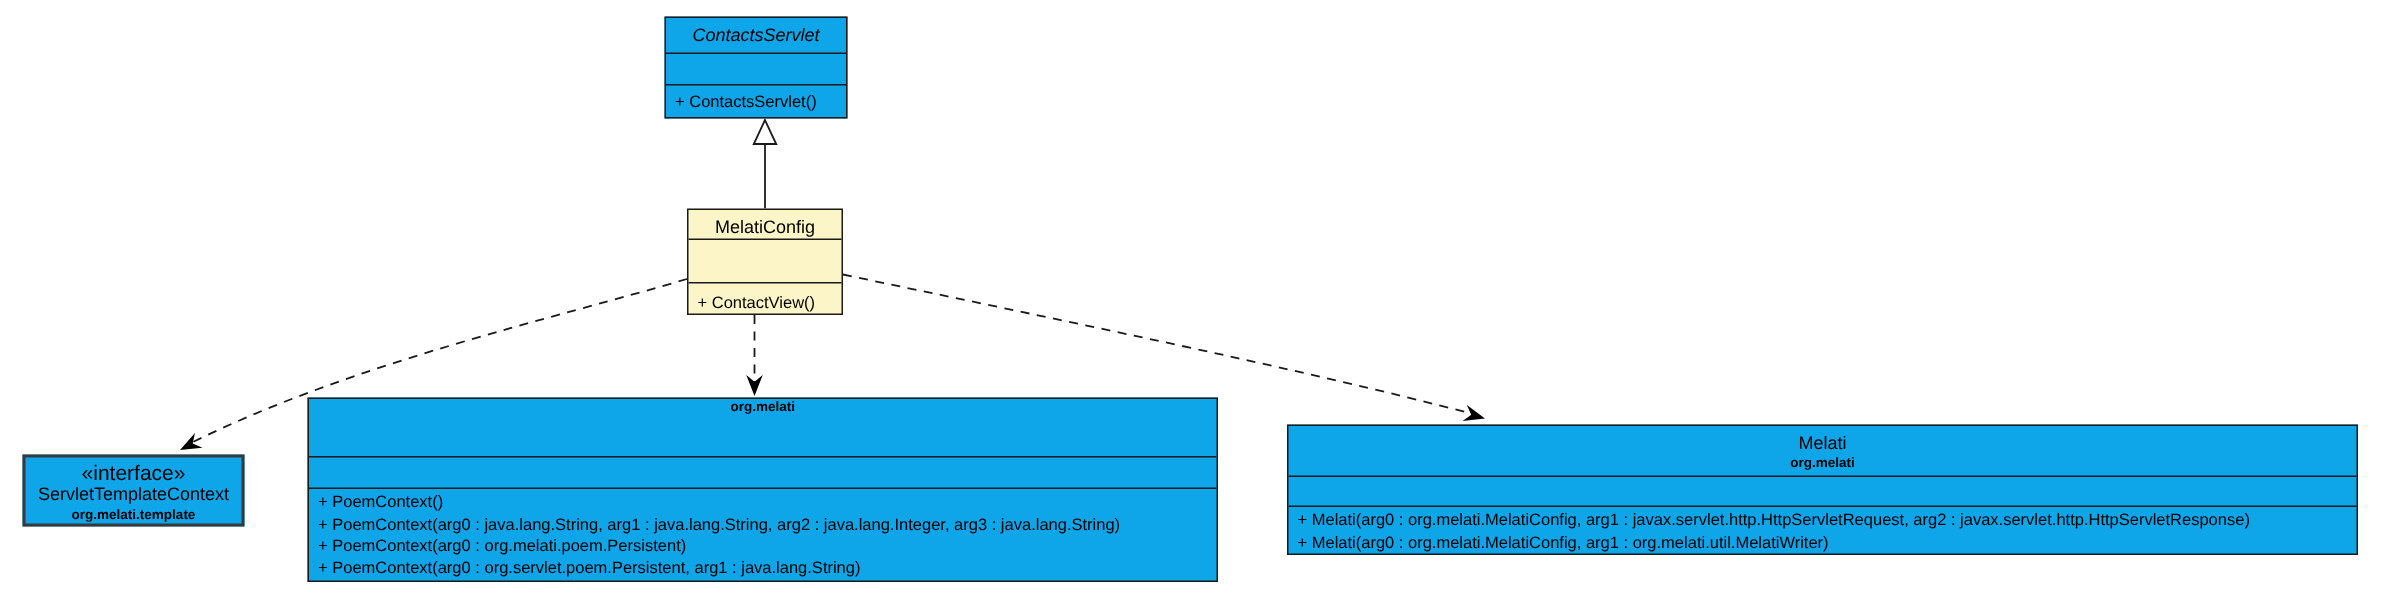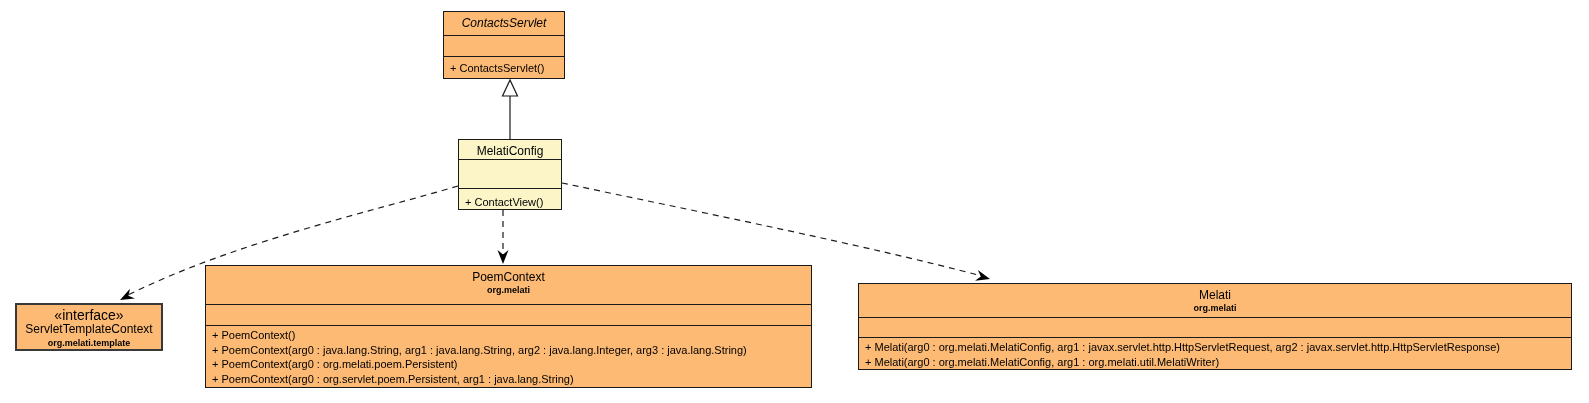--- a/index.html
+++ b/index.html
@@ -8,21 +8,21 @@
     width: 1589px;
     height: 403px;
     background: #ffffff;
     font-family: "Liberation Sans", sans-serif;
     color: #000000;
     overflow: hidden;
   }
   .edges { position: absolute; left: 0; top: 0; }
   .uml-box {
     position: absolute;
-    background: #fdba74;
+    background: #0ea5e9;
     border: 1px solid #1a1a1a;
     box-sizing: border-box;
     display: flex;
     flex-direction: column;
   }
   .uml-box.highlight { background: #fbf5c8; }
   .uml-box.iface { border-width: 2px; border-color: #39393b; }
   .sec { box-sizing: border-box; }
   .sec + .sec { border-top: 1px solid #1a1a1a; }
   .title-sec { text-align: center; }
@@ -107,21 +107,20 @@
   <div class="uml-box iface" style="left:15px; top:303px; width:148px; height:48px;">
     <div class="sec title-sec" style="flex:1;">
       <div class="stereotype">«interface»</div>
       <div class="class-title">ServletTemplateContext</div>
       <div class="class-pkg">org.melati.template</div>
     </div>
   </div>
 
   <div class="uml-box" style="left:205px; top:265px; width:607px; height:123px;">
     <div class="sec title-sec" style="height:38px;">
-      <div class="class-title">PoemContext</div>
       <div class="class-pkg">org.melati</div>
     </div>
     <div class="sec" style="height:21px;"></div>
     <div class="sec methods-sec" style="flex:1;">
       <div class="method-line">+ PoemContext()</div>
       <div class="method-line">+ PoemContext(arg0 : java.lang.String, arg1 : java.lang.String, arg2 : java.lang.Integer, arg3 : java.lang.String)</div>
       <div class="method-line">+ PoemContext(arg0 : org.melati.poem.Persistent)</div>
       <div class="method-line">+ PoemContext(arg0 : org.servlet.poem.Persistent, arg1 : java.lang.String)</div>
     </div>
   </div>

